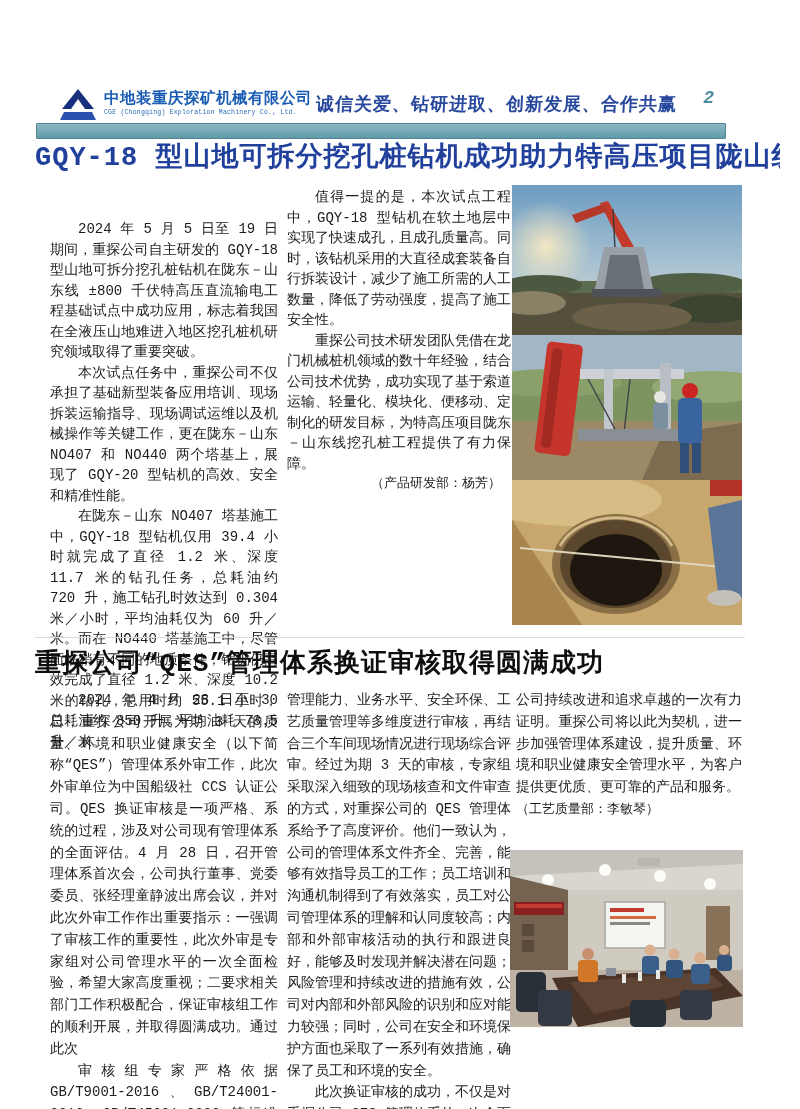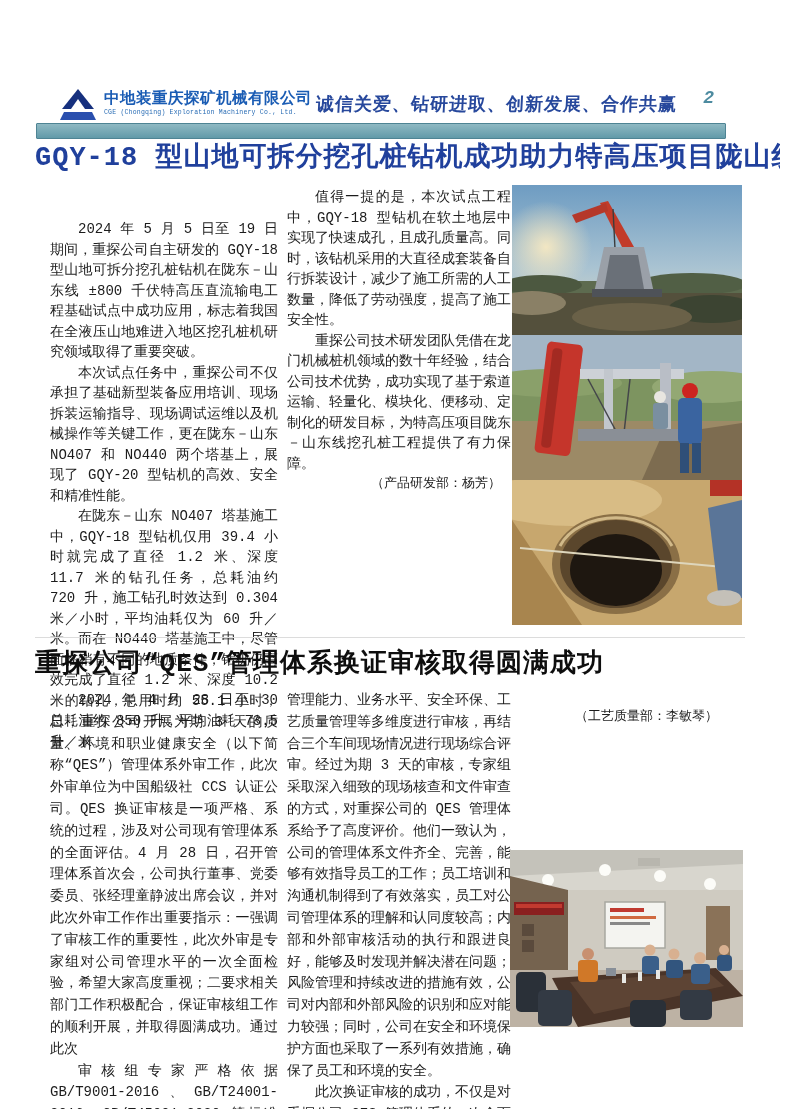--- a/index.html
+++ b/index.html
@@ -27,21 +27,21 @@
   p{margin:0;text-align:justify;font-size:14px;}
   .a1 p{line-height:20.5px;}
   .a2 p{line-height:21.8px;}
   .ind{text-indent:2em;}
   .a1c1{position:absolute;left:50px;top:187px;width:228px;margin-top:32px;}
   .a1c2{position:absolute;left:287px;top:187px;width:224px;}
   .a2c1{position:absolute;left:50px;top:690px;width:228px;}
   .a2c2{position:absolute;left:287px;top:690px;width:224px;}
   .a2c3{position:absolute;left:516px;top:690px;width:226px;}
   .byline{text-align:right;font-size:13px;margin-top:0;padding-right:10px;}
-  .byline2{text-align:right;font-size:13px;margin-top:16px;padding-right:24px;}
+  .byline2{text-align:left;font-size:13px;padding-right:24px;}
   
   .a1photos{position:absolute;left:512px;top:185px;width:230px;}
   .a1photos svg{display:block;}
   .a2photo{position:absolute;left:510px;top:850px;width:233px;height:177px;}
 </style>
 </head>
 <body>
 
 <div class="page">
 
@@ -154,20 +154,21 @@
     <p class="ind">2024 年 4 月 28 日至 30 日，重探公司开展为期 3 天的质量、环境和职业健康安全（以下简称“QES”）管理体系外审工作，此次外审单位为中国船级社 CCS 认证公司。QES 换证审核是一项严格、系统的过程，涉及对公司现有管理体系的全面评估。4 月 28 日，召开管理体系首次会，公司执行董事、党委委员、张经理童静波出席会议，并对此次外审工作作出重要指示：一强调了审核工作的重要性，此次外审是专家组对公司管理水平的一次全面检验，希望大家高度重视；二要求相关部门工作积极配合，保证审核组工作的顺利开展，并取得圆满成功。通过此次</p>
     <p class="ind">审核组专家严格依据 GB/T9001-2016、GB/T24001-2016、GB/T45001-2020 等标准文件、适用法律法规等标准要求，从公司的</p>
   </div>
 
   <div class="a2 a2c2">
     <p>管理能力、业务水平、安全环保、工艺质量管理等多维度进行审核，再结合三个车间现场情况进行现场综合评审。经过为期 3 天的审核，专家组采取深入细致的现场核查和文件审查的方式，对重探公司的 QES 管理体系给予了高度评价。他们一致认为，公司的管理体系文件齐全、完善，能够有效指导员工的工作；员工培训和沟通机制得到了有效落实，员工对公司管理体系的理解和认同度较高；内部和外部审核活动的执行和跟进良好，能够及时发现并解决潜在问题；风险管理和持续改进的措施有效，公司对内部和外部风险的识别和应对能力较强；同时，公司在安全和环境保护方面也采取了一系列有效措施，确保了员工和环境的安全。</p>
     <p class="ind">此次换证审核的成功，不仅是对重探公司 QES 管理体系的一次全面检验，更是对</p>
   </div>
 
   <div class="a2 a2c3">
+    <p>公司持续改进和追求卓越的一次有力证明。重探公司将以此为契机，进一步加强管理体系建设，提升质量、环境和职业健康安全管理水平，为客户提供更优质、更可靠的产品和服务。</p>
     <p class="byline2">（工艺质量部：李敏琴）</p>
   </div>
 
   <div class="a2photo">
     <svg width="233" height="177" viewBox="0 0 233 177" preserveAspectRatio="none">
       <rect width="233" height="177" fill="#c9c2b6"></rect>
       <rect width="233" height="70" fill="#d8d6ce"></rect>
       <polygon points="0,0 233,0 233,14 0,26" fill="#c4c2ba"></polygon>
       <circle cx="38" cy="30" r="6" fill="#fcfcf8"></circle>
         <circle cx="95" cy="20" r="6" fill="#fcfcf8"></circle>

